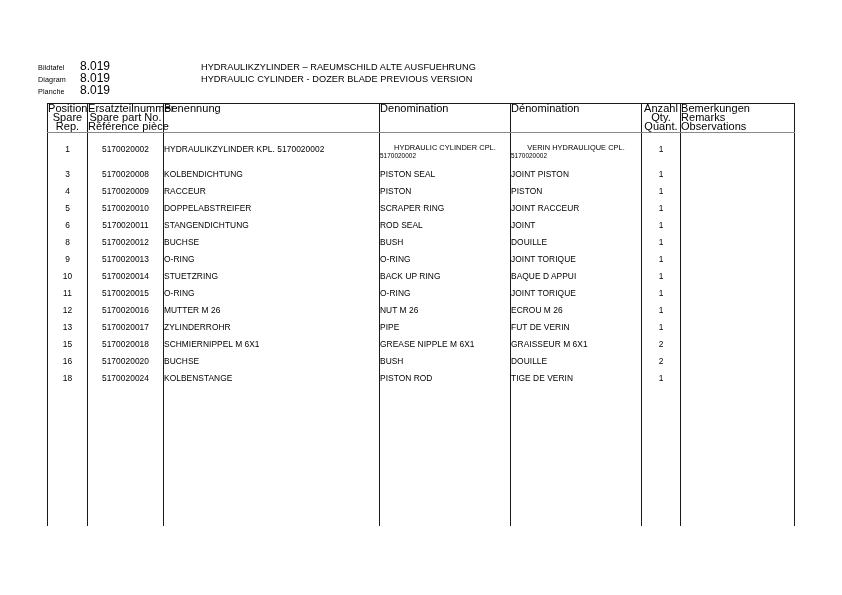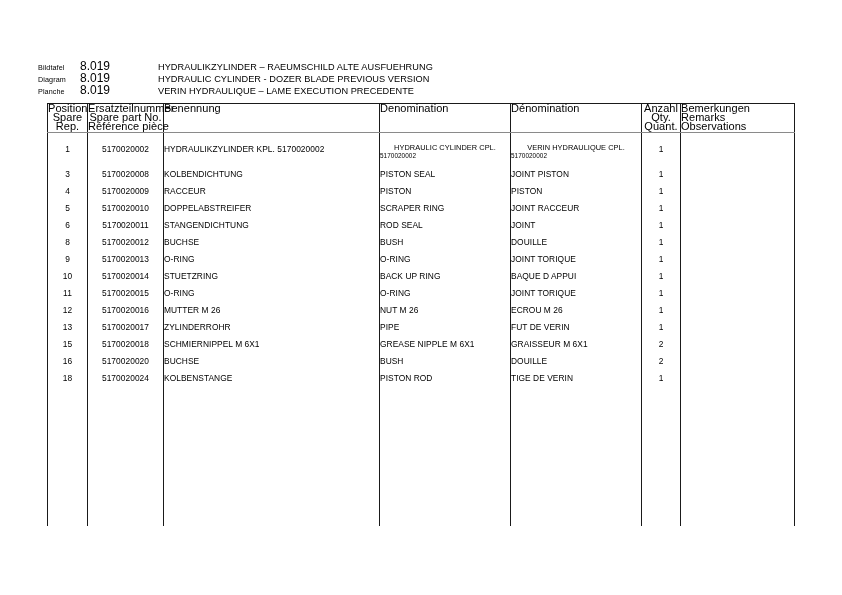--- a/index.html
+++ b/index.html
@@ -35,20 +35,21 @@
     font-size: 7.2px;
     letter-spacing: 0.1px;
   }
   .tr-num {
     width: 78px;
     font-size: 12px;
   }
   .tr-desc {
     font-size: 9.2px;
     letter-spacing: 0.05px;
+    margin-left: 43px;
   }
 
   
   .parts-table {
     position: absolute;
     left: 47px;
     top: 103px;
     width: 747px;
     border-collapse: collapse;
     table-layout: fixed;
@@ -122,21 +123,20 @@
     <span class="tr-desc">HYDRAULIKZYLINDER – RAEUMSCHILD   ALTE AUSFUEHRUNG</span>
   </div>
   <div class="title-row">
     <span class="tr-lang">Diagram</span>
     <span class="tr-num">8.019</span>
     <span class="tr-desc">HYDRAULIC CYLINDER - DOZER BLADE   PREVIOUS VERSION</span>
   </div>
   <div class="title-row">
     <span class="tr-lang">Planche</span>
     <span class="tr-num">8.019</span>
-    <span class="tr-desc">VERIN HYDRAULIQUE – LAME  EXECUTION PRECEDENTE</span>
   </div>
 </div>
 
 <table class="parts-table">
   <colgroup>
     <col class="c-pos">
       <col class="c-part">
       <col class="c-ben">
     <col class="c-den">
       <col class="c-fr">

